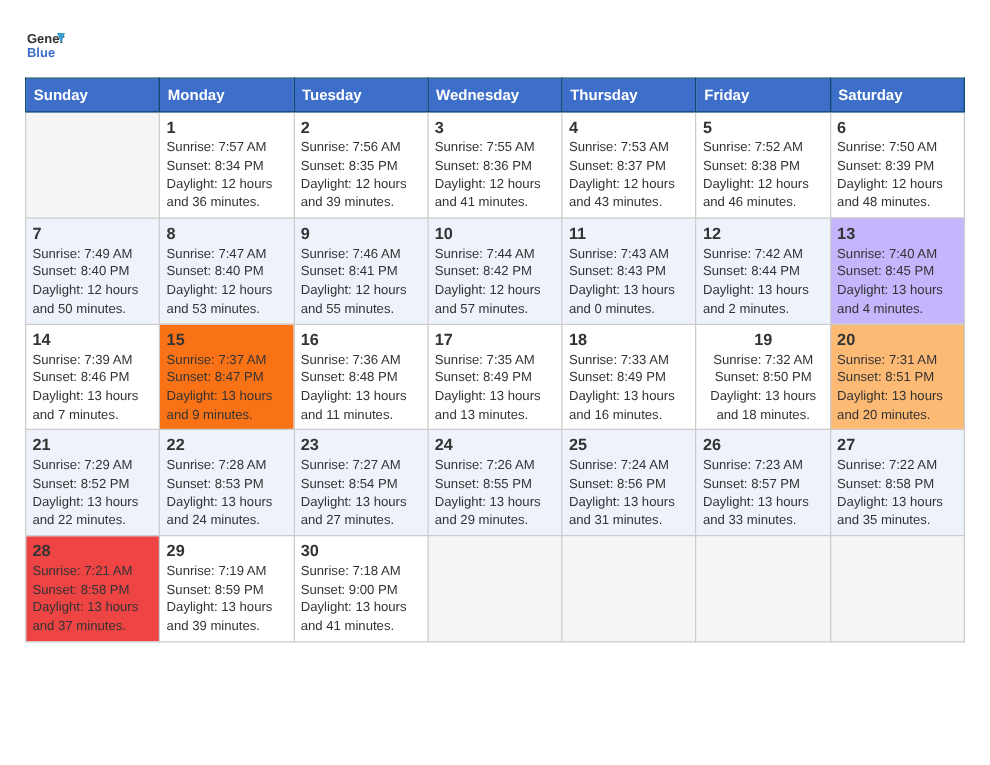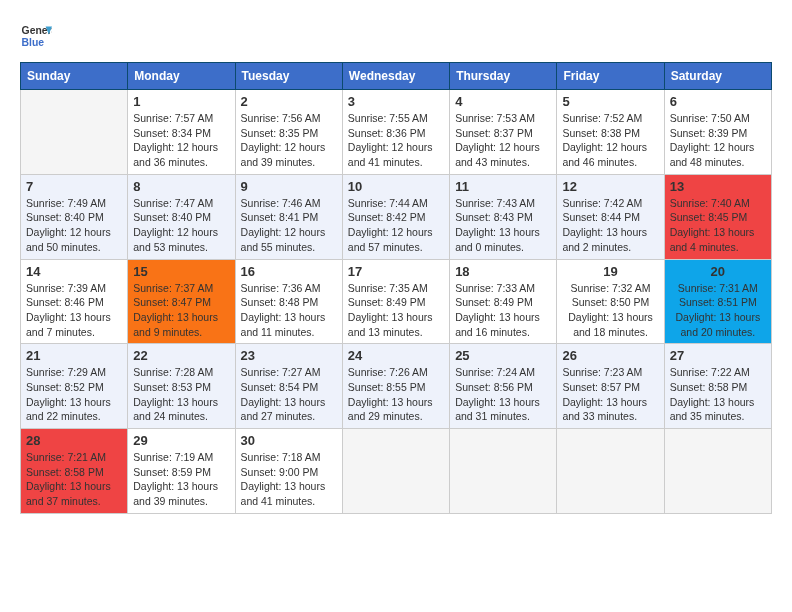--- a/index.html
+++ b/index.html
@@ -163,21 +163,21 @@
 <div class="day-info">Sunrise: 7:44 AM<br>Sunset: 8:42 PM<br>Daylight: 12 hours<br>and 57 minutes.</div>
         </td>
         <td style="background: rgb(238, 242, 251);">
           <span class="day-number">11</span>
 <div class="day-info">Sunrise: 7:43 AM<br>Sunset: 8:43 PM<br>Daylight: 13 hours<br>and 0 minutes.</div>
         </td>
         <td style="background: rgb(238, 242, 251);">
           <span class="day-number">12</span>
 <div class="day-info">Sunrise: 7:42 AM<br>Sunset: 8:44 PM<br>Daylight: 13 hours<br>and 2 minutes.</div>
         </td>
-        <td style="background: #ef4444;">
+        <td style="background: #c4b5fd;">
           <span class="day-number">13</span>
 <div class="day-info">Sunrise: 7:40 AM<br>Sunset: 8:45 PM<br>Daylight: 13 hours<br>and 4 minutes.</div>
         </td>
       </tr>
       <tr>
         <td style="background: rgb(255, 255, 255);">
           <span class="day-number">14</span>
 <div class="day-info">Sunrise: 7:39 AM<br>Sunset: 8:46 PM<br>Daylight: 13 hours<br>and 7 minutes.</div>
         </td>
         <td style="background: #f97316; margin-left: 27px;">
@@ -193,21 +193,21 @@
 <div class="day-info">Sunrise: 7:35 AM<br>Sunset: 8:49 PM<br>Daylight: 13 hours<br>and 13 minutes.</div>
         </td>
         <td style="background: rgb(255, 255, 255);">
           <span class="day-number">18</span>
 <div class="day-info">Sunrise: 7:33 AM<br>Sunset: 8:49 PM<br>Daylight: 13 hours<br>and 16 minutes.</div>
         </td>
         <td style="background: rgb(255, 255, 255); text-align: center;">
           <span class="day-number">19</span>
 <div class="day-info">Sunrise: 7:32 AM<br>Sunset: 8:50 PM<br>Daylight: 13 hours<br>and 18 minutes.</div>
         </td>
-        <td style="background: #0ea5e9; text-align: center;">
+        <td style="background: #fdba74;">
           <span class="day-number">20</span>
 <div class="day-info">Sunrise: 7:31 AM<br>Sunset: 8:51 PM<br>Daylight: 13 hours<br>and 20 minutes.</div>
         </td>
       </tr>
       <tr>
         <td style="background: rgb(238, 242, 251); margin-top: 32px;">
           <span class="day-number">21</span>
 <div class="day-info">Sunrise: 7:29 AM<br>Sunset: 8:52 PM<br>Daylight: 13 hours<br>and 22 minutes.</div>
         </td>
         <td style="background: rgb(238, 242, 251);">

